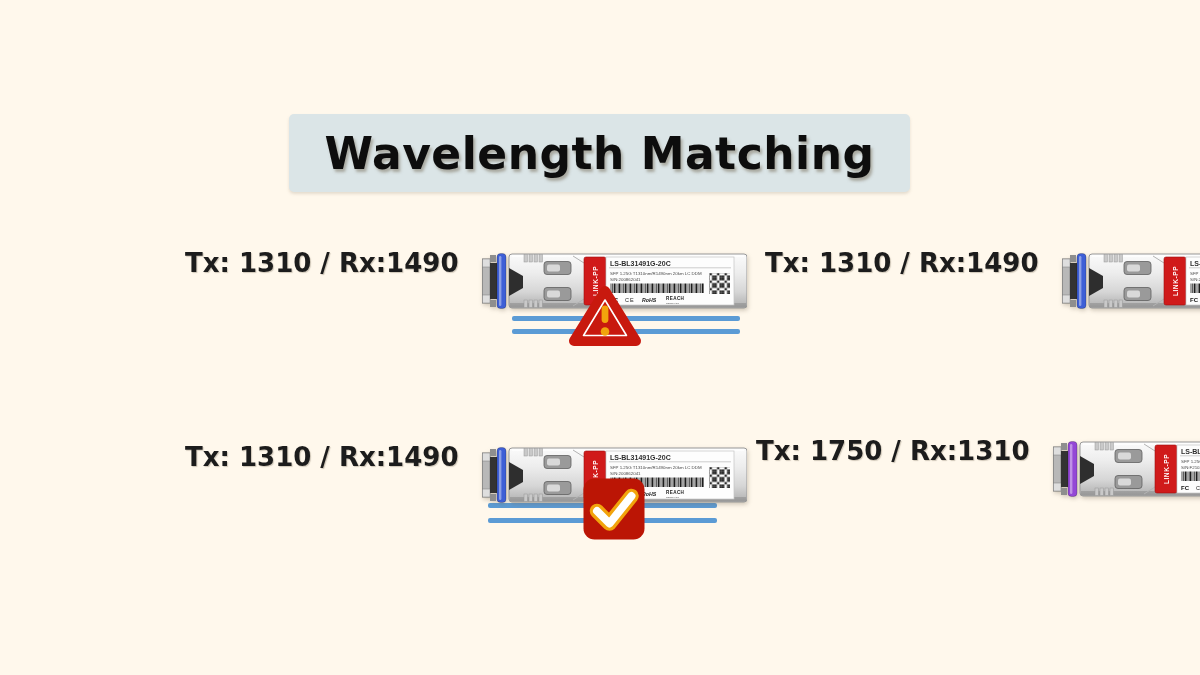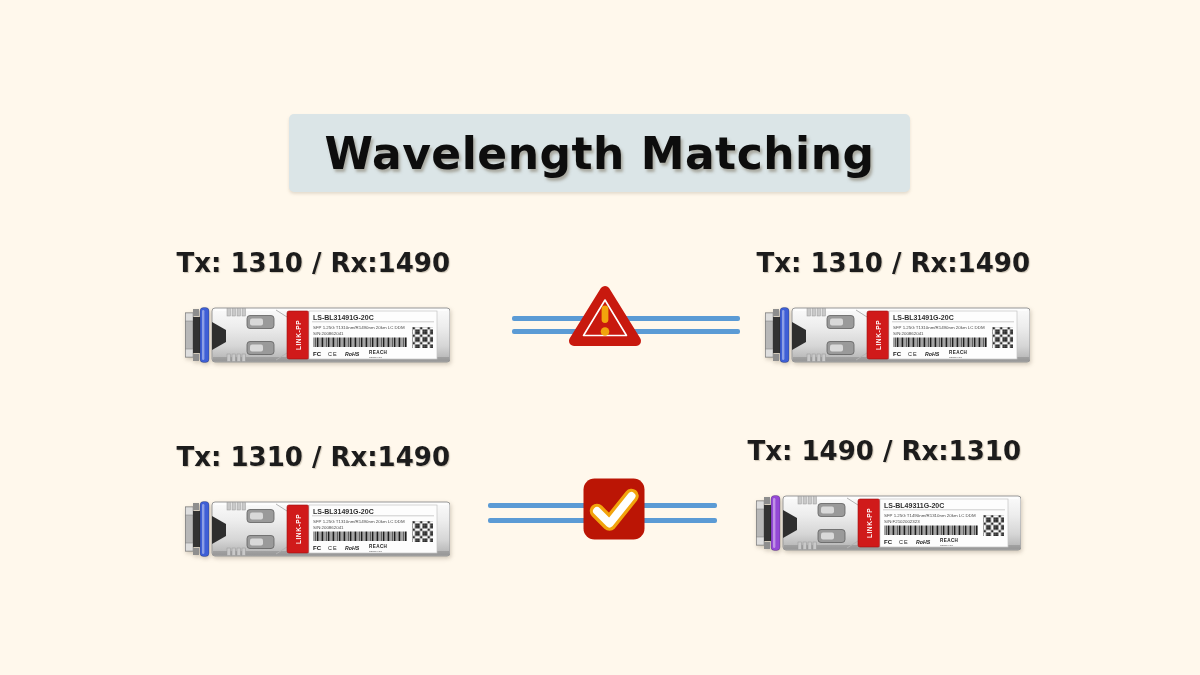--- a/index.html
+++ b/index.html
@@ -15,21 +15,21 @@
     box-shadow:0 2px 3px rgba(150,140,120,0.25);
   }
   .title-text {
     font-family:"DejaVu Sans", sans-serif;
     font-size:44px; font-weight:bold; color:#0d0d0d; letter-spacing:0.5px;
     text-shadow:2px 3px 3px rgba(120,110,90,0.5);
     white-space:nowrap;
   }
   .module {
     position:absolute; width:265px;
-    display:flex; flex-direction:column; align-items:flex-end; gap:24px;
+    display:flex; flex-direction:row; align-items:flex-start; gap:24px;
   }
   .tx-label {
     font-family:"DejaVu Sans", sans-serif;
     font-size:26px; font-weight:bold; color:#1c1c1c; white-space:nowrap;
     text-shadow:1px 1px 1px rgba(120,110,90,0.35);
   }
   .sfp-host { width:265px; height:66px; filter:drop-shadow(1px 2px 2px rgba(120,110,90,0.35)); }
   .fiber-line {
     position:absolute; height:5px; border-radius:2px; background:#5B9BD5;
   }
@@ -342,21 +342,21 @@
       <text x="143" y="54" font-size="5.5" fill="#222222" letter-spacing="1">CE</text>
       <text x="160" y="54" font-size="5.2" font-weight="bold" font-style="italic" fill="#222222">RoHS</text>
       <text x="184" y="52.2" font-size="4.6" font-weight="bold" fill="#222222" letter-spacing="0.4">REACH</text>
       <text x="184" y="55.6" font-size="2.2" fill="#444444">COMPLIANT</text>
     </g>
   </svg>
 </div>
   </div>
 
   <div class="module" style="left:756px; top:436px;">
-    <div class="tx-label">Tx: 1490 / Rx:1310</div>
+    <div class="tx-label">Tx: 1750 / Rx:1310</div>
     <div class="sfp-host">
   <svg class="sfp-svg" width="265" height="66" viewBox="0 0 265 66">
     <defs>
       <linearGradient id="sfpBody" x1="0" y1="0" x2="0" y2="1">
         <stop offset="0" stop-color="#fbfbfb"></stop>
         <stop offset="0.35" stop-color="#ededed"></stop>
         <stop offset="0.7" stop-color="#d6d6d6"></stop>
         <stop offset="0.9" stop-color="#bcbcbc"></stop>
         <stop offset="1" stop-color="#a2a2a2"></stop>
       </linearGradient>

